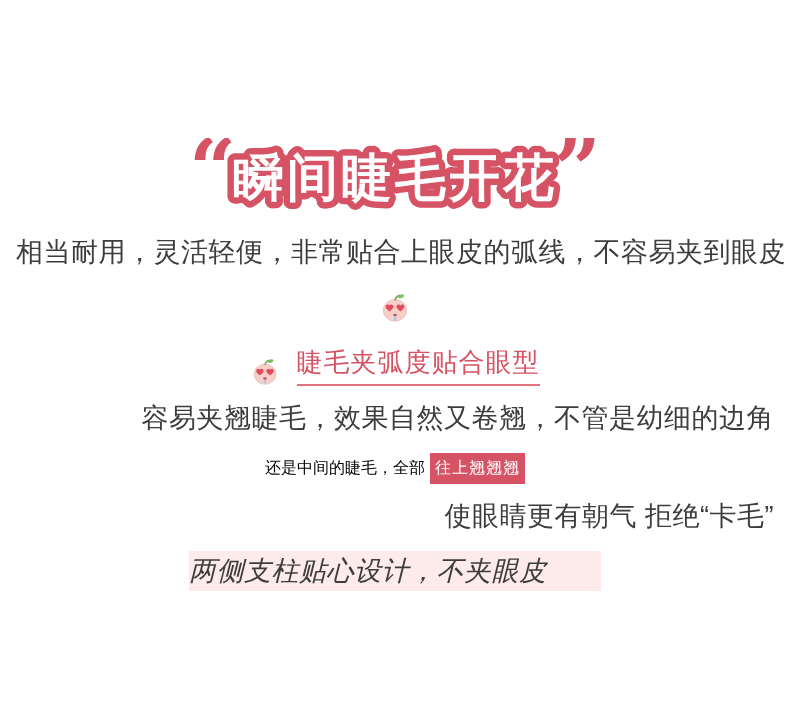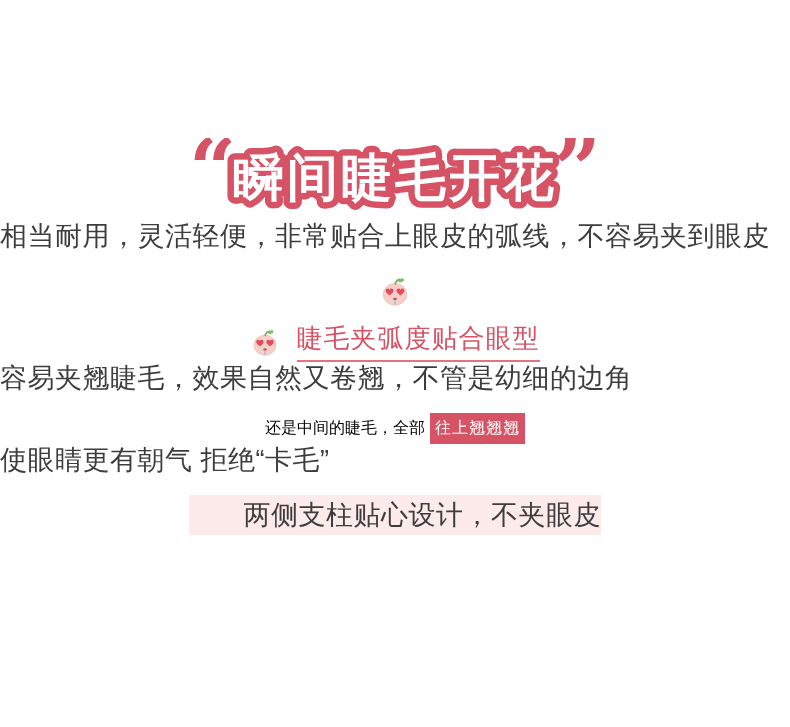--- a/index.html
+++ b/index.html
@@ -36,36 +36,36 @@
     stroke-linejoin: round;
     paint-order: stroke fill;
   }
   .title-quote {
     font-family: "DejaVu Serif", serif;
     font-weight: bold;
     font-size: 82px;
     fill: var(--accent);
   }
   p.body-line {
-    margin: 0;
+    margin: 16px;
     font-size: 27px;
     line-height: 33px;
     font-weight: 300;
     color: var(--text);
-    text-align: left;
+    text-align: right;
     letter-spacing: 0.5px;
     white-space: nowrap;
   }
   .line1 { margin-top: 54px; }
   .line2 { margin-top: 24px; display: flex; justify-content: center; align-items: center; gap: 9px; }
   .heading-row {
-    margin-top: 16px;
+    margin-top: 24px;
     display: flex;
     justify-content: center;
-    align-items: center;
+    align-items: flex-end;
     gap: 18px;
   }
   .heading-text {
     font-size: 26px;
     line-height: 30px;
     font-weight: 400;
     color: var(--accent);
     letter-spacing: 1px;
     border-bottom: 2px solid var(--underline);
     padding-bottom: 7px;
@@ -81,21 +81,22 @@
     letter-spacing: 1px;
   }
   .line5 { margin-top: 23px; }
   .line6-box {
     margin: 18px auto 0;
     width: 412px;
     height: 40px;
     background: var(--light);
     display: flex;
     align-items: center;
-    justify-content: flex-end;
+    justify-content: flex-start;
+    font-style: italic;
   }
   .line6-box span {
     font-size: 27px;
     font-weight: 300;
     color: var(--text);
     letter-spacing: 0.5px;
     white-space: nowrap;
   }
   .emoji { flex: 0 0 auto; }
   .defs-holder { position: absolute; width: 0; height: 0; overflow: hidden; }

